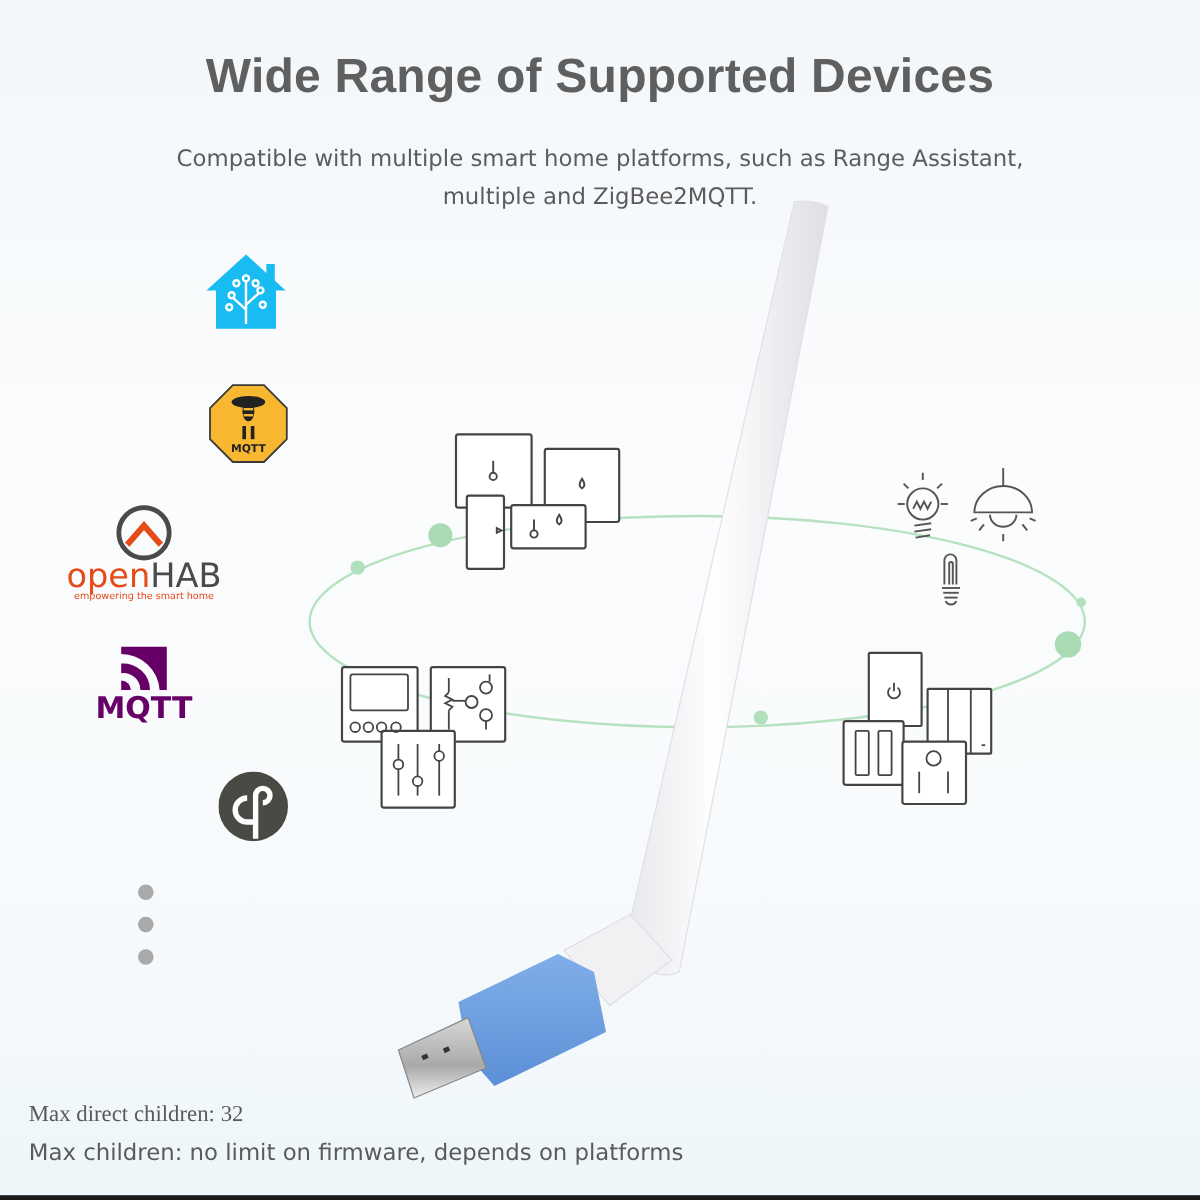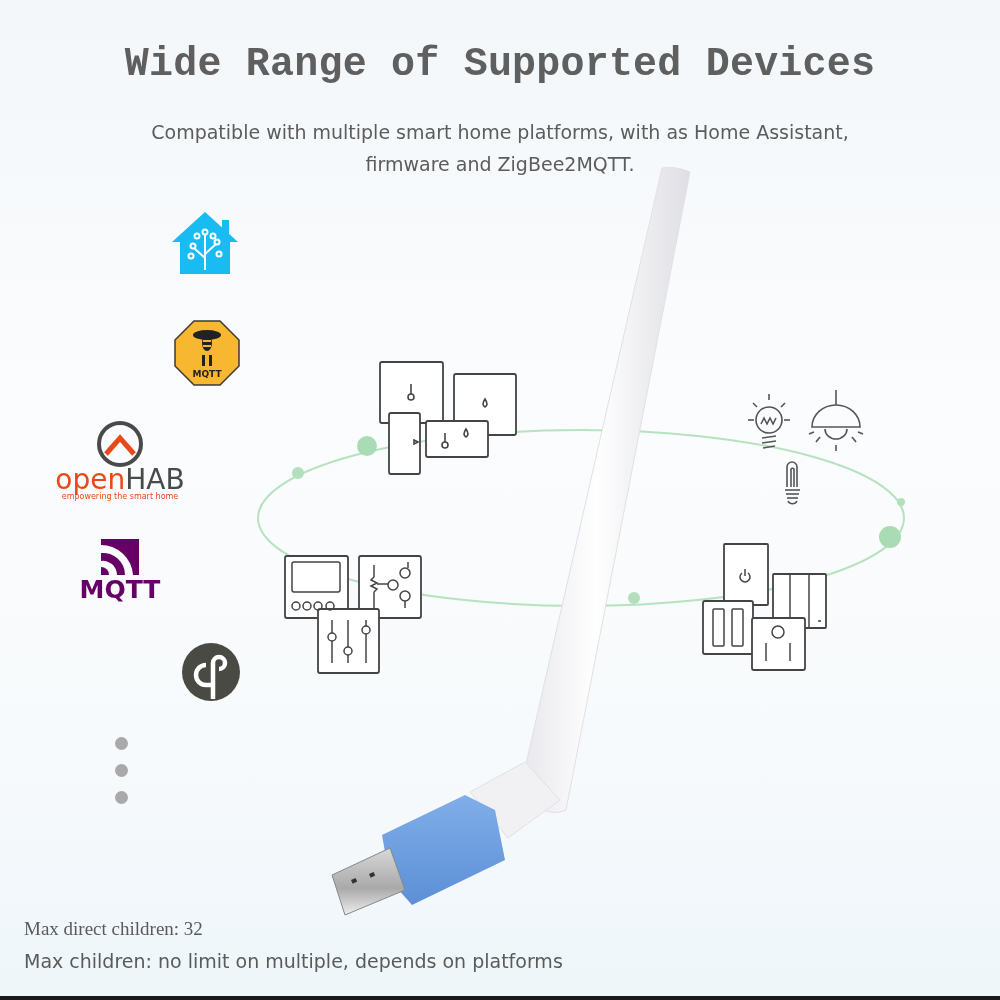--- a/index.html
+++ b/index.html
@@ -5,41 +5,41 @@
   html, body { margin:0; padding:0; }
   body {
     width:1000px; height:1000px; position:relative; overflow:hidden;
     background: linear-gradient(180deg, #f3f7fa 0%, #fbfcfd 40%, #f7fafc 75%, #eef6fa 100%);
     font-family: "Liberation Sans", "DejaVu Sans", sans-serif;
   }
   .abs { position:absolute; }
   .title {
     left:0; top:42px; width:1000px; text-align:center;
     font-size:40px; font-weight:bold; color:#5f5f5f; letter-spacing:0.2px;
-    font-family: Liberation Mono, monospace;
+    font-family: Liberation Sans, sans-serif;
   }
   .subtitle {
     left:100px; top:116px; width:800px; text-align:center;
     font-size:19px; line-height:32px; color:#5c5c5c;
     font-family: "DejaVu Sans", sans-serif;
   }
   .logo { left:0; width:240px; display:flex; justify-content:flex-end; }
   .footer {
     left:24px; font-size:19px; color:#5a5a5a; font-family:"DejaVu Sans", sans-serif;
   }
   .bottom-bar { left:0; top:996px; width:1000px; height:4px; background:#1a1a1a; }
   .dot { width:13px; height:13px; border-radius:50%; background:#a9a9a9; left:115px; }
 </style>
 </head>
 <body>
 
 <div class="abs title">Wide Range of Supported Devices</div>
 <div class="abs subtitle">
-  <div>Compatible with multiple smart home platforms, with as Home Assistant,</div>
-  <div>firmware and ZigBee2MQTT.</div>
+  <div>Compatible with multiple smart home platforms, such as Range Assistant,</div>
+  <div>multiple and ZigBee2MQTT.</div>
 </div>
 
 <svg class="abs" style="left:0;top:0;" width="1000" height="1000">
   <ellipse cx="581" cy="518" rx="323" ry="88" fill="none" stroke="#b6e2c0" stroke-width="2"></ellipse>
   <circle cx="367" cy="446" r="10" fill="#a9dcb4"></circle>
   <circle cx="298" cy="473" r="6" fill="#b2e0bc"></circle>
   <circle cx="890" cy="537" r="11" fill="#a9dcb4"></circle>
   <circle cx="901" cy="502" r="4" fill="#b2e0bc"></circle>
   <circle cx="634" cy="598" r="6" fill="#b2e0bc"></circle>
 
@@ -231,15 +231,15 @@
     <path d="M31 56 V20 a6 6 0 1 1 6 6" fill="none" stroke="#fff" stroke-width="4.5"></path>
     <path d="M24 22 a10 10 0 1 0 0 20 H31" fill="none" stroke="#fff" stroke-width="4.5"></path>
   </svg>
 </div>
 
 <div class="abs dot" style="top:737px;"></div>
 <div class="abs dot" style="top:764px;"></div>
 <div class="abs dot" style="top:791px;"></div>
 
 <div class="abs footer" style="top:918px;font-family:Liberation Serif, serif;">Max direct children: 32</div>
-<div class="abs footer" style="top:950px;">Max children: no limit on multiple, depends on platforms</div>
+<div class="abs footer" style="top:950px;">Max children: no limit on firmware, depends on platforms</div>
 
 <div class="abs bottom-bar"></div>
 
 </body></html>

